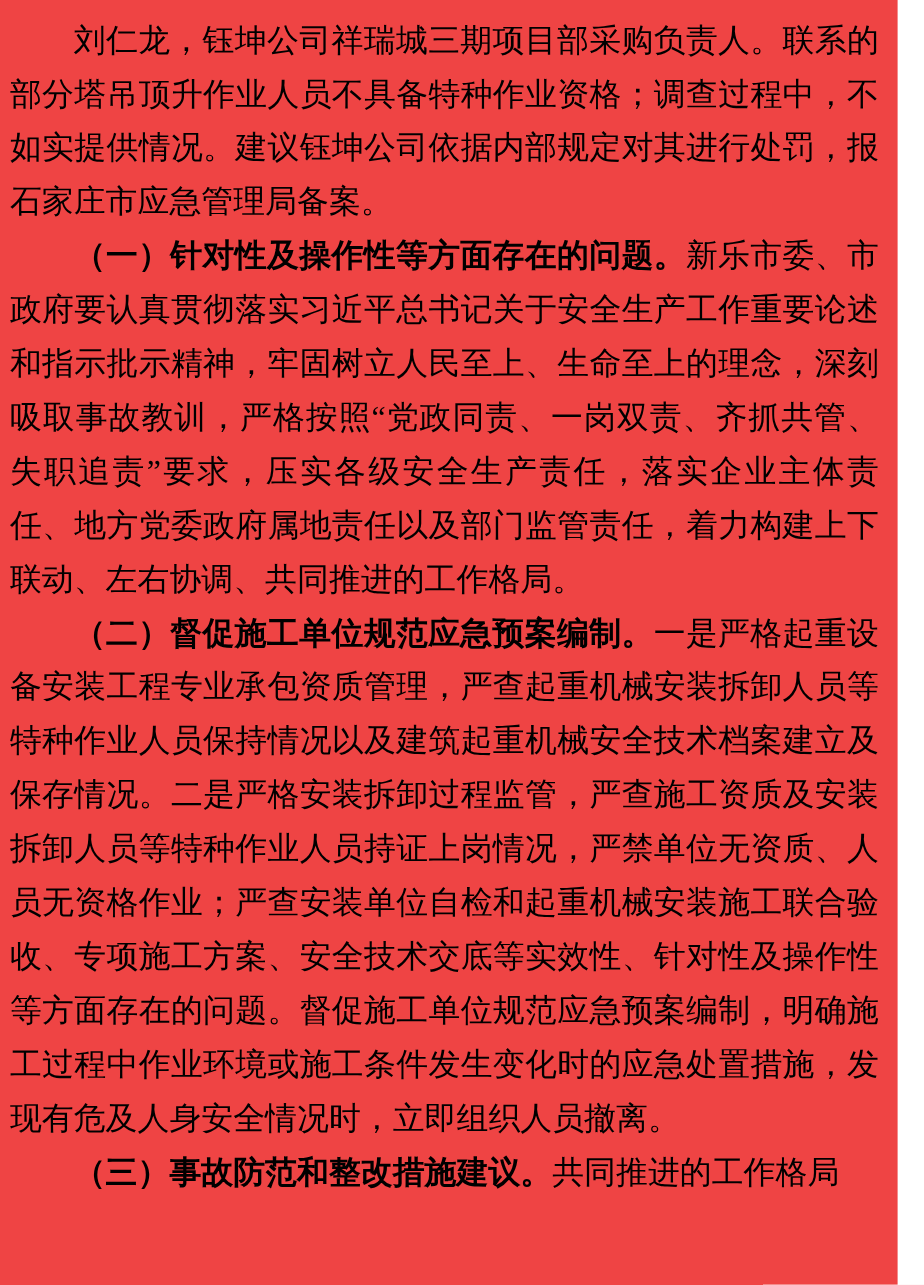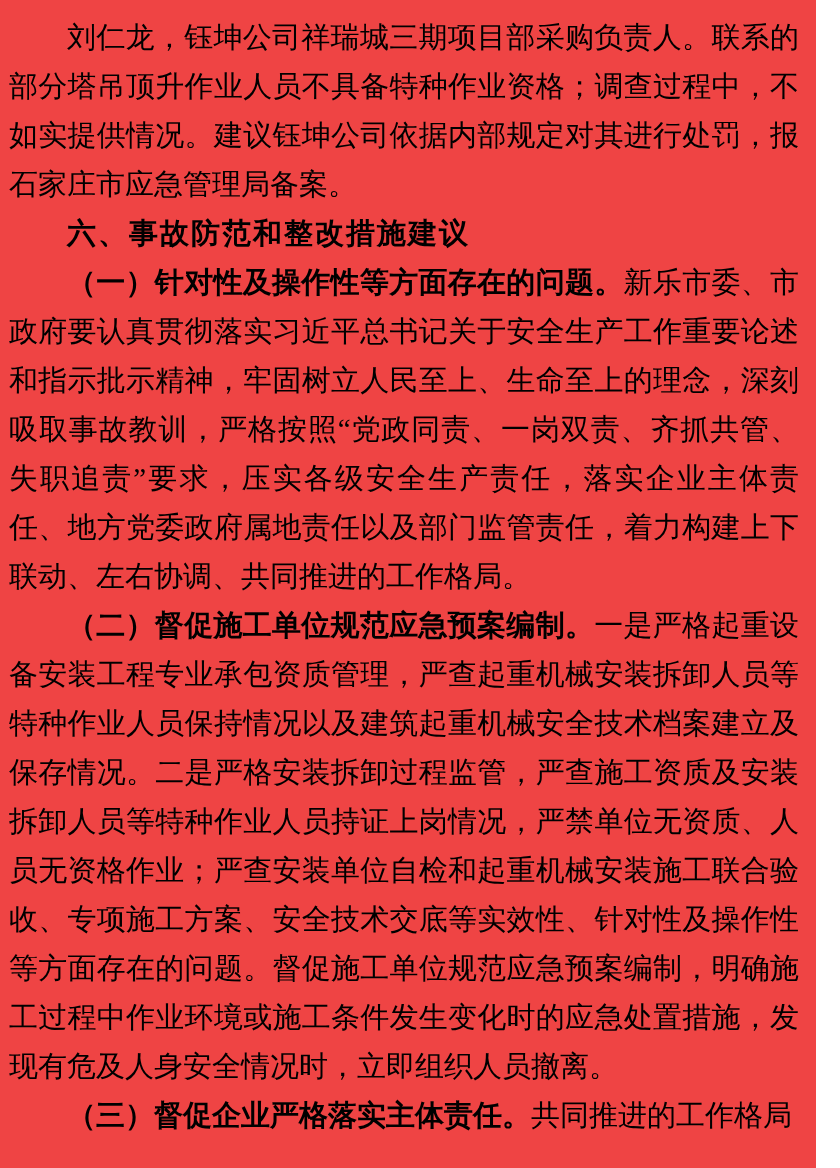--- a/index.html
+++ b/index.html
@@ -41,18 +41,17 @@
   .doc span.lead {
     font-weight: bold;
   }
 </style>
 </head>
 <body>
 
 <div class="page">
   <div class="doc" id="doc-root">
       <p class="body"><span class="plain">刘仁龙，钰坤公司祥瑞城三期项目部采购负责人。联系的部分塔吊顶升作业人员不具备特种作业资格；调查过程中，不如实提供情况。建议钰坤公司依据内部规定对其进行处罚，报石家庄市应急管理局备案。</span></p>
-      <p class="heading"><span class="lead">六、事故防范和整改措施建议</span></p>
       <p class="body"><span class="lead">（一）针对性及操作性等方面存在的问题。</span><span class="plain">新乐市委、市政府要认真贯彻落实习近平总书记关于安全生产工作重要论述和指示批示精神，牢固树立人民至上、生命至上的理念，深刻吸取事故教训，严格按照“党政同责、一岗双责、齐抓共管、失职追责”要求，压实各级安全生产责任，落实企业主体责任、地方党委政府属地责任以及部门监管责任，着力构建上下联动、左右协调、共同推进的工作格局。</span></p>
       <p class="body"><span class="lead">（二）督促施工单位规范应急预案编制。</span><span class="plain">一是严格起重设备安装工程专业承包资质管理，严查起重机械安装拆卸人员等特种作业人员保持情况以及建筑起重机械安全技术档案建立及保存情况。二是严格安装拆卸过程监管，严查施工资质及安装拆卸人员等特种作业人员持证上岗情况，严禁单位无资质、人员无资格作业；严查安装单位自检和起重机械安装施工联合验收、专项施工方案、安全技术交底等实效性、针对性及操作性等方面存在的问题。督促施工单位规范应急预案编制，明确施工过程中作业环境或施工条件发生变化时的应急处置措施，发现有危及人身安全情况时，立即组织人员撤离。</span></p>
-      <p class="body"><span class="lead">（三）督促企业严格落实主体责任。</span><span class="plain">共同推进的工作格局</span></p>
+      <p class="body"><span class="lead">（三）事故防范和整改措施建议。</span><span class="plain">共同推进的工作格局</span></p>
     </div>
 </div>
 
 </body></html>

